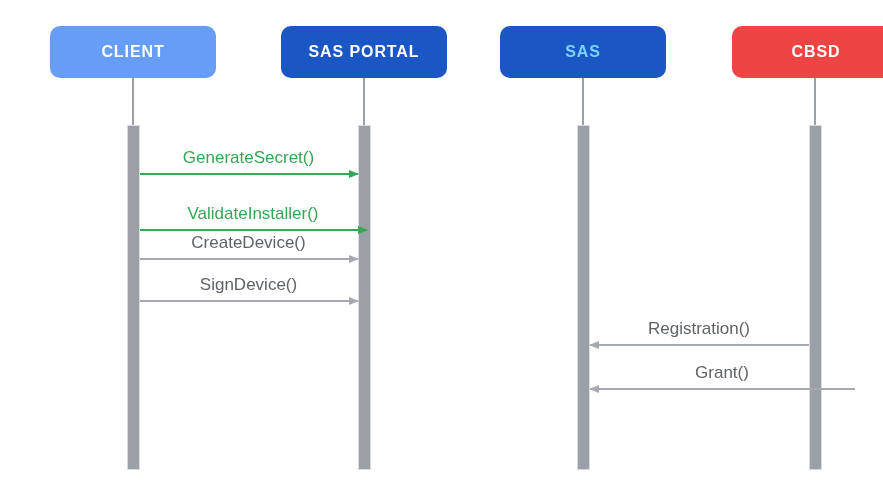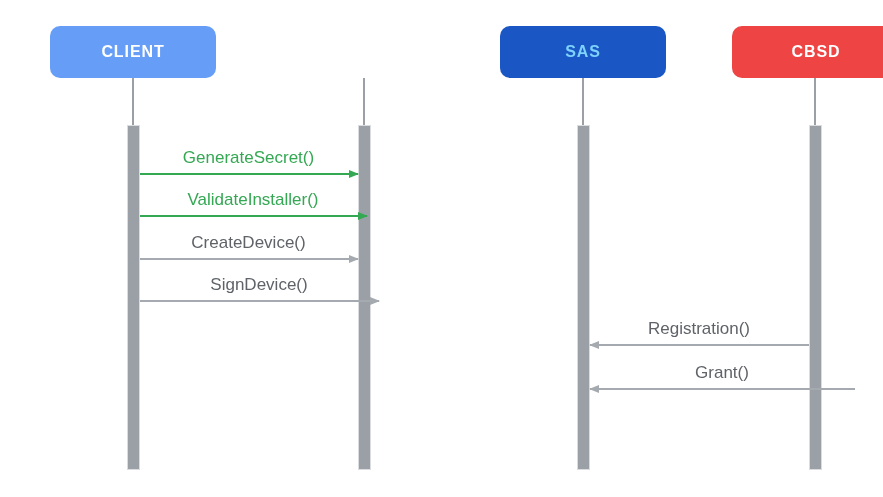--- a/index.html
+++ b/index.html
@@ -78,48 +78,51 @@
 </style>
 </head>
 <body>
 
 <div class="stage" id="stage" style="background: rgb(255, 255, 255); margin-left: 30px;">
     <div class="actor-box" style="left: 20px; width: 166px; top: 26px; height: 52px; background: rgb(102, 157, 246); color: rgb(255, 255, 255);">
       <span>CLIENT</span>
     </div>
     <div class="lifeline-stem" style="left: 102px; top: 78px; height: 47px; background: rgb(154, 160, 166);"></div>
     <div class="activation-bar" style="left: 96.5px; top: 125px; width: 13px; height: 345px; background: rgb(154, 160, 166); border-color: rgb(218, 220, 224);"></div>
+    <div class="actor-box" style="left: 251px; width: 166px; top: 26px; height: 52px; background: rgb(26, 86, 196); color: rgb(255, 255, 255);">
+      <span>SAS PORTAL</span>
+    </div>
     <div class="lifeline-stem" style="left: 333px; top: 78px; height: 47px; background: rgb(154, 160, 166);"></div>
     <div class="activation-bar" style="left: 327.5px; top: 125px; width: 13px; height: 345px; background: rgb(154, 160, 166); border-color: rgb(218, 220, 224);"></div>
     <div class="actor-box" style="left: 470px; width: 166px; top: 26px; height: 52px; background: rgb(26, 86, 196); color: #7dd3fc;">
       <span>SAS</span>
     </div>
     <div class="lifeline-stem" style="left: 552px; top: 78px; height: 47px; background: rgb(154, 160, 166);"></div>
     <div class="activation-bar" style="left: 546.5px; top: 125px; width: 13px; height: 345px; background: rgb(154, 160, 166); border-color: rgb(218, 220, 224);"></div>
     <div class="actor-box" style="left: 702px; width: 168px; top: 26px; height: 52px; background: #ef4444; color: rgb(255, 255, 255); justify-content: center;">
       <span>CBSD</span>
     </div>
     <div class="lifeline-stem" style="left: 784px; top: 78px; height: 47px; background: rgb(154, 160, 166);"></div>
     <div class="activation-bar" style="left: 778.5px; top: 125px; width: 13px; height: 345px; background: rgb(154, 160, 166); border-color: rgb(218, 220, 224);"></div>
     <div class="message" style="left: 109.5px; width: 218px; top: 145px;">
       <div class="message-line" style="background: rgb(52, 168, 83);"></div>
       <div class="message-arrowhead dir-right" style="border-left-color: rgb(52, 168, 83);"></div>
       <div class="message-label" style="color: rgb(52, 168, 83);">GenerateSecret()</div>
     </div>
-    <div class="message" style="left: 109.5px; width: 227px; top: 187px;">
+    <div class="message" style="left: 109.5px; width: 227px; top: 201px;">
       <div class="message-line" style="background: rgb(52, 168, 83);"></div>
       <div class="message-arrowhead dir-right" style="border-left-color: rgb(52, 168, 83);"></div>
       <div class="message-label" style="color: rgb(52, 168, 83);">ValidateInstaller()</div>
     </div>
     <div class="message" style="left: 109.5px; width: 218px; top: 230px;">
       <div class="message-line" style="background: rgb(165, 170, 176);"></div>
       <div class="message-arrowhead dir-right" style="border-left-color: rgb(165, 170, 176);"></div>
       <div class="message-label" style="color: rgb(95, 99, 104);">CreateDevice()</div>
     </div>
-    <div class="message" style="left: 109.5px; width: 218px; top: 272px; padding-left: 21px;">
+    <div class="message" style="left: 109.5px; width: 218px; top: 272px;">
       <div class="message-line" style="background: rgb(165, 170, 176);"></div>
       <div class="message-arrowhead dir-right" style="border-left-color: rgb(165, 170, 176);"></div>
       <div class="message-label" style="color: rgb(95, 99, 104);">SignDevice()</div>
     </div>
     <div class="message" style="left: 559.5px; width: 219px; top: 316px;">
       <div class="message-line" style="background: rgb(165, 170, 176);"></div>
       <div class="message-arrowhead dir-left" style="border-right-color: rgb(165, 170, 176);"></div>
       <div class="message-label" style="color: rgb(95, 99, 104);">Registration()</div>
     </div>
     <div class="message" style="left: 559.5px; width: 219px; top: 360px; padding-left: 46px;">

